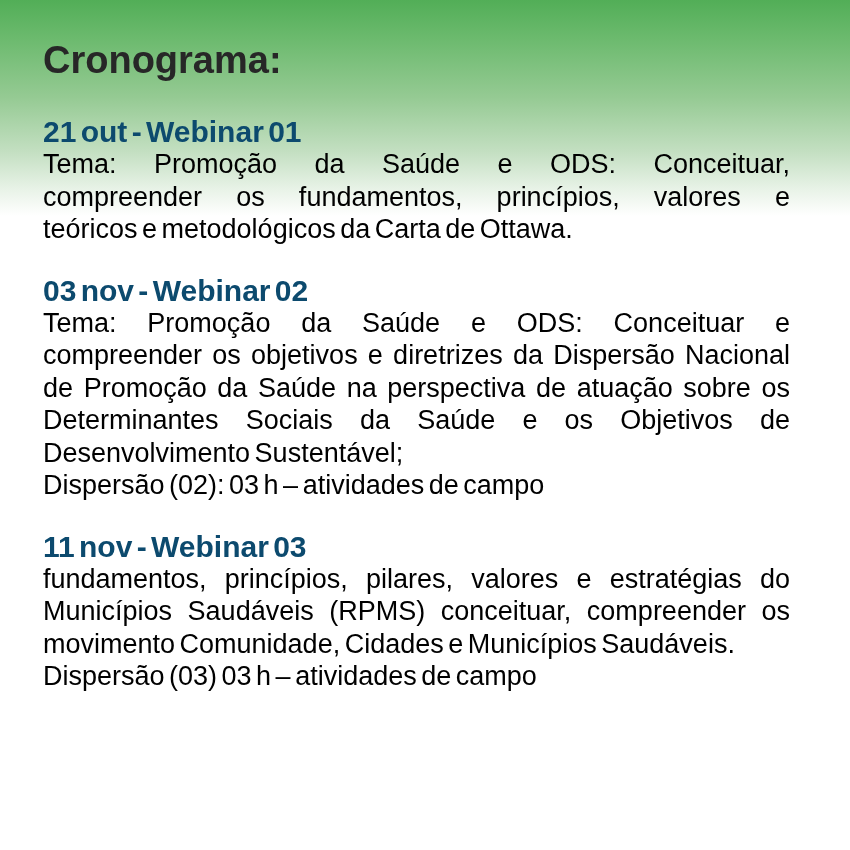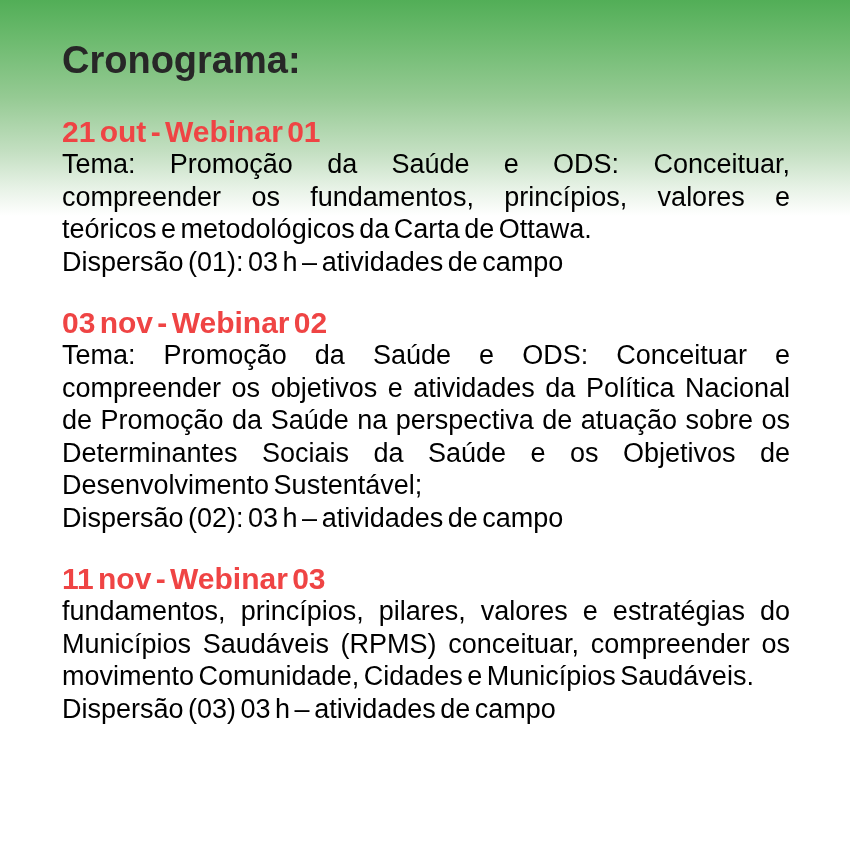--- a/index.html
+++ b/index.html
@@ -18,37 +18,37 @@
     background: linear-gradient(to bottom,
       #52ae57 0%,
       #6cba6e 18%,
       #95ca93 45%,
       #c3dfc1 70%,
       #e9f3e8 88%,
       #ffffff 100%);
   }
   .content {
     position: relative;
-    padding: 36px 60px 0 62px;
+    padding: 36px 60px 0 43px;
     color: #333333;
   }
   .title {
     font-size: 38px;
     line-height: 48px;
     font-weight: bold;
     color: #272727;
     margin: 0 0 31px 0;
     letter-spacing: 0px;
   }
   .section { margin: 0 0 28px 0; }
   .heading {
     font-size: 30px;
     line-height: 33px;
     font-weight: bold;
-    color: #ef4444;
+    color: #0c4a6e;
     word-spacing: -4px;
   }
   .tline {
     font-size: 27px;
     line-height: 32.5px;
     word-spacing: -3px;
     color: #000000;
   }
   .jl {
     text-align: justify;
@@ -64,28 +64,27 @@
 
     <h1 class="title">Cronograma:</h1>
 
     <div class="section">
       <div class="heading">21 out - Webinar 01</div>
       <div class="body">
           <div class="tline jl">Tema: Promoção da Saúde e ODS: Conceituar,</div>
           <div class="tline jl">compreender os fundamentos, princípios, valores e</div>
           <div class="tline">teóricos e metodológicos da Carta de Ottawa.</div>
         </div>
-      <div class="tline">Dispersão (01): 03 h – atividades de campo</div>
     </div>
 
     <div class="section">
       <div class="heading">03 nov - Webinar 02</div>
       <div class="body">
           <div class="tline jl">Tema: Promoção da Saúde e ODS: Conceituar e</div>
-          <div class="tline jl">compreender os objetivos e atividades da Política Nacional</div>
+          <div class="tline jl">compreender os objetivos e diretrizes da Dispersão Nacional</div>
           <div class="tline jl">de Promoção da Saúde na perspectiva de atuação sobre os</div>
           <div class="tline jl">Determinantes Sociais da Saúde e os Objetivos de</div>
           <div class="tline">Desenvolvimento Sustentável;</div>
         </div>
       <div class="tline">Dispersão (02): 03 h – atividades de campo</div>
     </div>
 
     <div class="section">
       <div class="heading">11 nov - Webinar 03</div>
       <div class="body">

